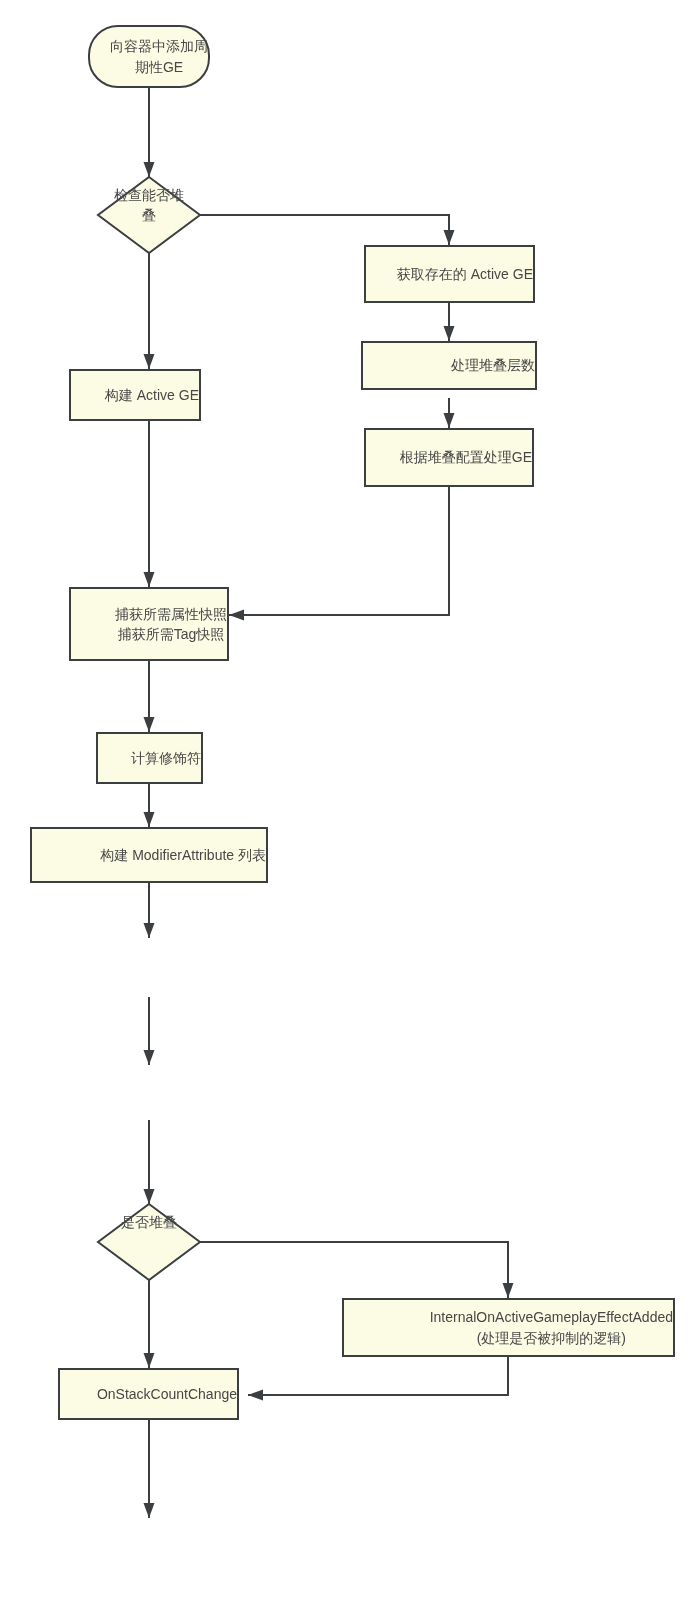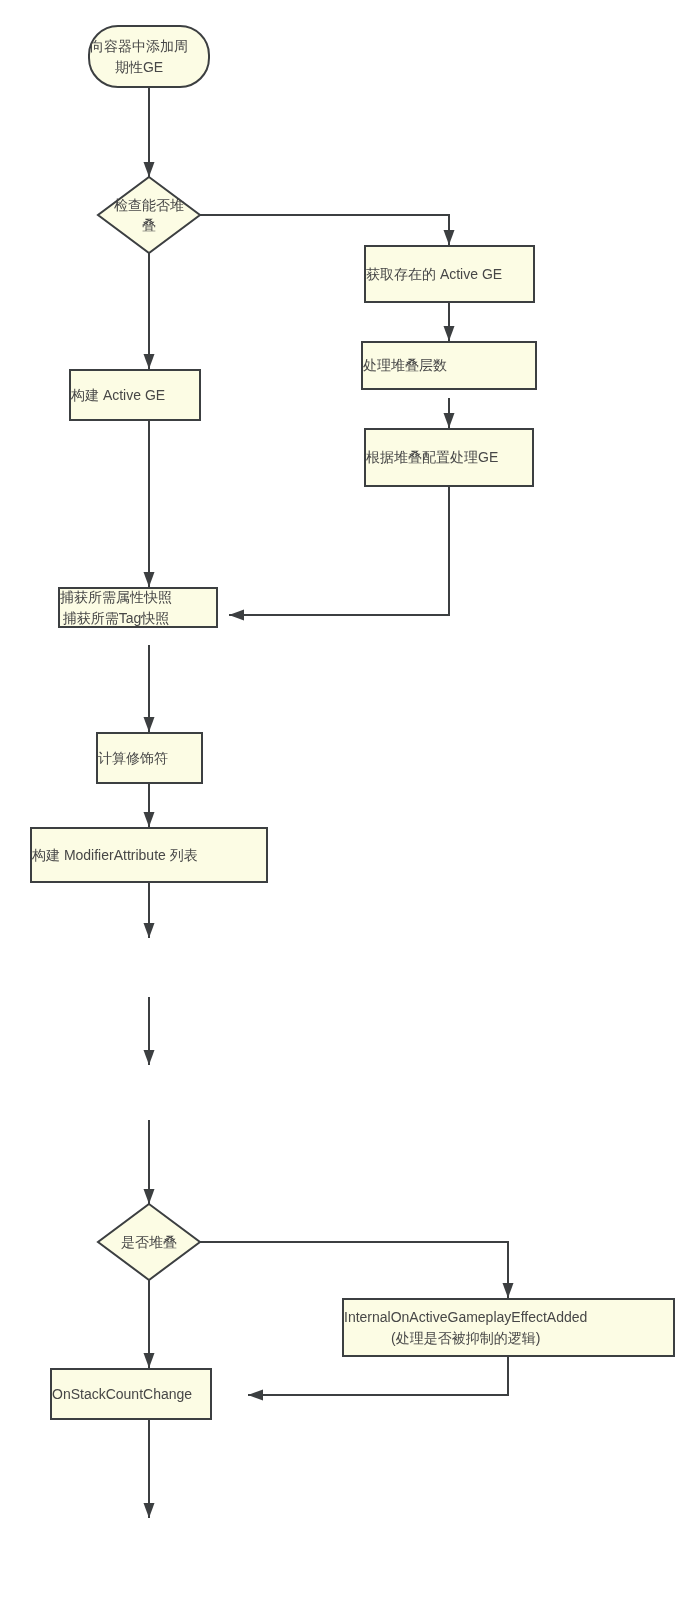--- a/index.html
+++ b/index.html
@@ -41,37 +41,37 @@
     stroke-width:2;
     stroke-linejoin:miter;
   }
   .node{
     position:absolute;
     box-sizing:border-box;
     background:var(--node-fill);
     border:2px solid var(--node-border);
     display:flex;
     align-items:center;
-    justify-content:flex-start;
+    justify-content:flex-end;
     text-align:center;
   }
   .node.stadium{
     border-radius:30px;
   }
   .label{
     color:var(--text);
     font-size:14px;
     line-height:1.45;
     white-space:pre-line;
     text-align:center;
   }
   .diamond-label{
     position:absolute;
     display:flex;
-    align-items:center;
+    align-items:flex-start;
     justify-content:center;
     text-align:center;
     background:transparent;
     border:none;
   }
 </style>
 </head>
 <body>
 
 <div class="canvas">
@@ -120,38 +120,38 @@
   <div class="node" style="left:361px;top:341px;width:176px;height:49px">
     <span class="label">处理堆叠层数</span>
   </div>
   <div class="node" style="left:364px;top:428px;width:170px;height:59px">
     <span class="label">根据堆叠配置处理GE</span>
   </div>
 
   <div class="node" style="left:69px;top:369px;width:132px;height:52px">
     <span class="label">构建 Active GE</span>
   </div>
-  <div class="node" style="left:58px;top:587px;width:160px;height:41px">
+  <div class="node" style="left:69px;top:587px;width:160px;height:74px">
     <span class="label">捕获所需属性快照
 捕获所需Tag快照</span>
   </div>
   <div class="node" style="left:96px;top:732px;width:107px;height:52px">
     <span class="label">计算修饰符</span>
   </div>
   <div class="node" style="left:30px;top:827px;width:238px;height:56px">
     <span class="label">构建 ModifierAttribute 列表</span>
   </div>
 
   <div class="diamond-label" style="left:99px;top:1212px;width:100px;height:60px">
     <span class="label">是否堆叠</span>
   </div>
 
   <div class="node" style="left:342px;top:1298px;width:333px;height:59px">
     <span class="label">InternalOnActiveGameplayEffectAdded
 (处理是否被抑制的逻辑)</span>
   </div>
 
-  <div class="node" style="left:50px;top:1368px;width:162px;height:52px">
+  <div class="node" style="left:58px;top:1368px;width:181px;height:52px">
     <span class="label">OnStackCountChange</span>
   </div>
 
 
 </div>
 
 </body></html>

